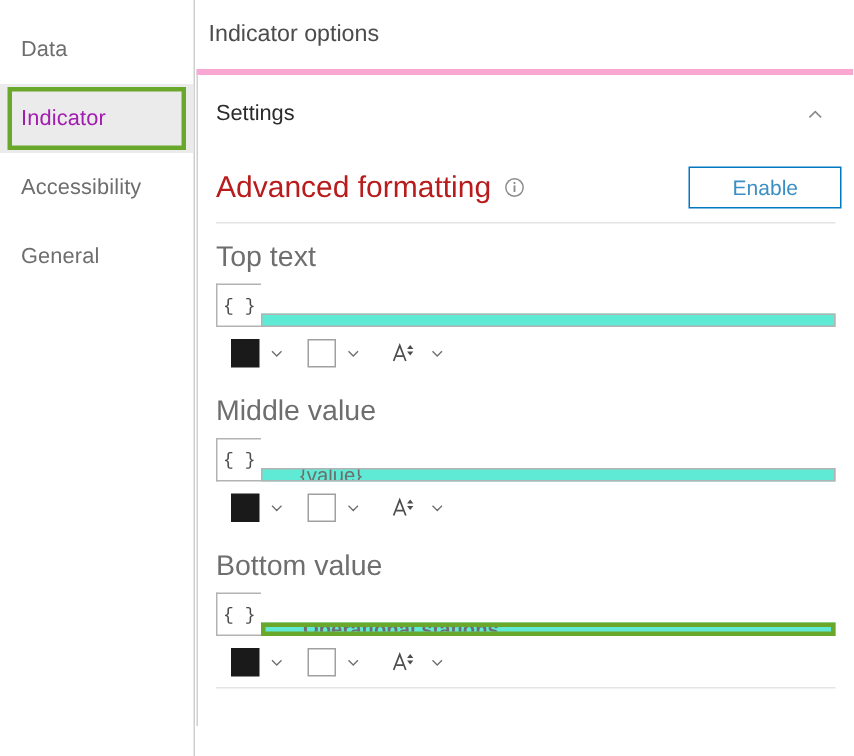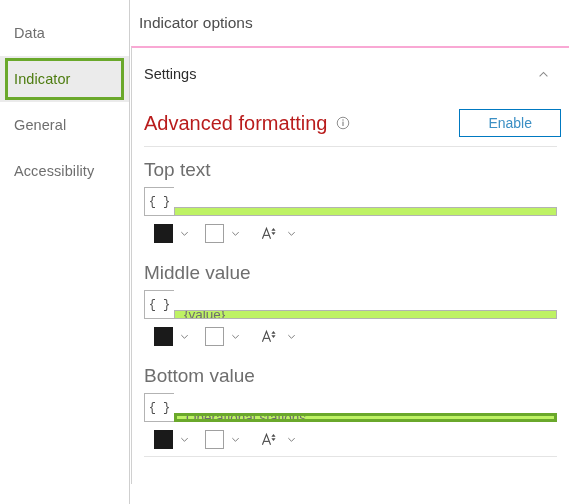--- a/index.html
+++ b/index.html
@@ -39,21 +39,21 @@
     align-items: center;
     padding-left: 14px;
     box-sizing: border-box;
     color: #6e6e6e;
     font-size: 14.5px;
     letter-spacing: .1px;
     background: transparent;
   }
   .side-item.selected {
     background: #ebebeb;
-    color: #4d7c0f;
+    color: #a21caf;
   }
   .side-item.highlight {
     position: relative;
   }
   .side-item.highlight::after {
     content: "";
     position: absolute;
     left: 5px;
     right: 5px;
     top: 2px;
@@ -81,21 +81,21 @@
     box-sizing: border-box;
   }
 
   .card {
     position: absolute;
     left: 1px;
     right: 0px;
     top: 46px;
     bottom: 0;
     background: #ffffff;
-    border-top: 2px solid #f9a8d4;
+    border-top: 4px solid #f9a8d4;
     border-left: 1px solid #d0d0d0;
     box-sizing: border-box;
     overflow: hidden;
   }
 
   .card-head {
     height: 52px;
     display: flex;
     align-items: center;
     padding: 0 18px 0 12px;
@@ -185,28 +185,29 @@
     background: #ffffff;
     cursor: pointer;
   }
   .txt-input {
     flex: 1 1 auto;
     border: 1px solid #b3b3b3;
     box-sizing: border-box;
     font-family: "Liberation Sans", sans-serif;
     font-size: 13.5px;
     color: #6e6e6e;
-    padding: 0 9px;
-    background: #bef264;
+    padding: 0 25px;
+    background: #5eead4;
     outline: none;
     margin-top: 20px;
   }
   .txt-input::placeholder { color: #9a9a9a; }
   .input-row.focused .txt-input {
     border: 3px solid #6aa82b;
+    font-weight: bold;
   }
 
   .format-row {
     display: flex;
     align-items: center;
     height: 34px;
     padding-left: 10px;
     gap: 0px;
   }
   .sw-black {
@@ -256,24 +257,24 @@
 <div id="app">
 
   <div class="sidebar">
     <div class="side-item">
       <span>Data</span>
     </div>
     <div class="side-item selected highlight">
       <span>Indicator</span>
     </div>
     <div class="side-item">
-      <span>General</span>
+      <span>Accessibility</span>
     </div>
     <div class="side-item">
-      <span>Accessibility</span>
+      <span>General</span>
     </div>
   </div>
 
   <div class="right">
 
     <div class="panel-title">Indicator options</div>
 
     <div class="card">
 
       <div class="card-head">

